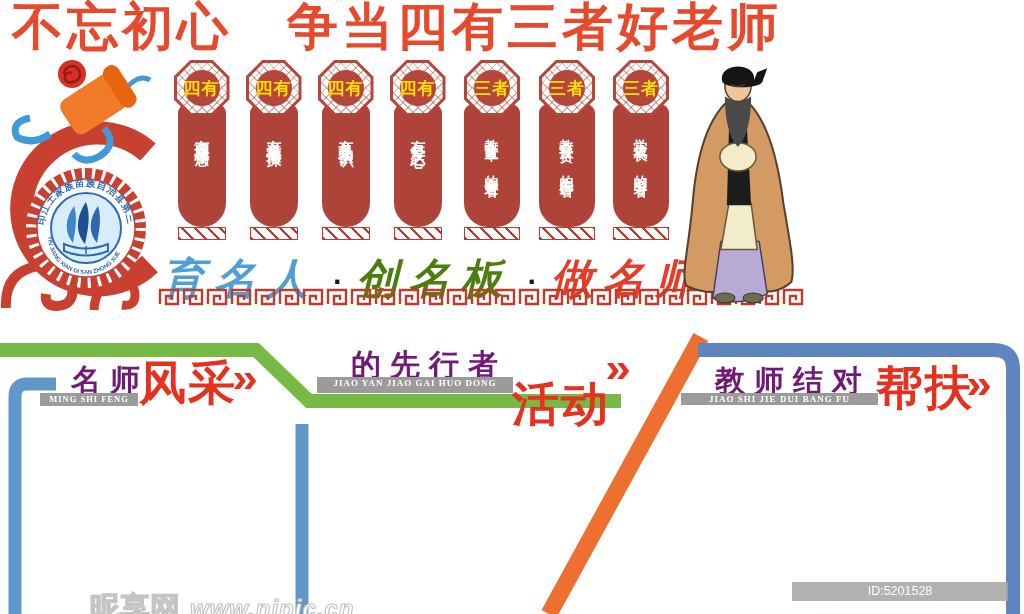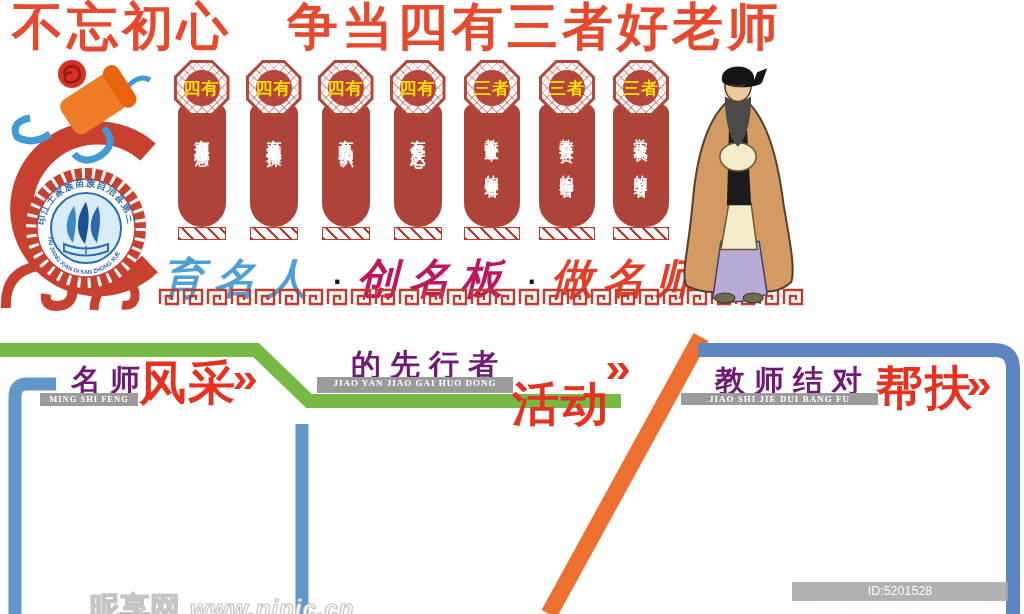--- a/index.html
+++ b/index.html
@@ -36,21 +36,21 @@
   .banner.single .vtext{font-size:15px;letter-spacing:3px;}
   .banner.triple .vtext{font-size:14px;letter-spacing:3px;}
   .vtext span{display:inline-block;}
   .banner.triple .vtext span + span{padding-top:24px;}
   
   .slogan{position:absolute;left:162px;top:238px;width:545px;display:flex;align-items:center;
     justify-content:space-between;font-family:Liberation Mono, monospace;
     font-style:italic;font-weight:700;font-size:42px;line-height:48px;margin-top:20px;}
   .slogan .w{letter-spacing:10px;}
   .slogan .blue{color:#4f9fd7;}
-  .slogan .green{color:#be185d;}
+  .slogan .green{color:#4d7c0f;}
   .slogan .red{color:#e53e28;}
   .slogan .dot{color:#1a1a1a;font-size:30px;font-style:normal;}
   
   .sec-blue{position:absolute;color:#701a75;font-weight:900;font-size:30px;letter-spacing:9px;z-index:4;
     font-family:"DejaVu Sans",sans-serif;}
   .sec-red{position:absolute;color:#e6311f;font-weight:700;font-size:47px;letter-spacing:2px;z-index:4;
     font-family:"DejaVu Sans",sans-serif;}
   .sec-chev{position:absolute;color:#e6311f;font-weight:900;font-size:40px;z-index:4;transform:scaleX(1.15);}
   .pybox{position:absolute;background:#9b9b9b;color:#fff;z-index:4;text-align:center;
     font-family:"Liberation Serif","DejaVu Serif",serif;font-weight:700;}

